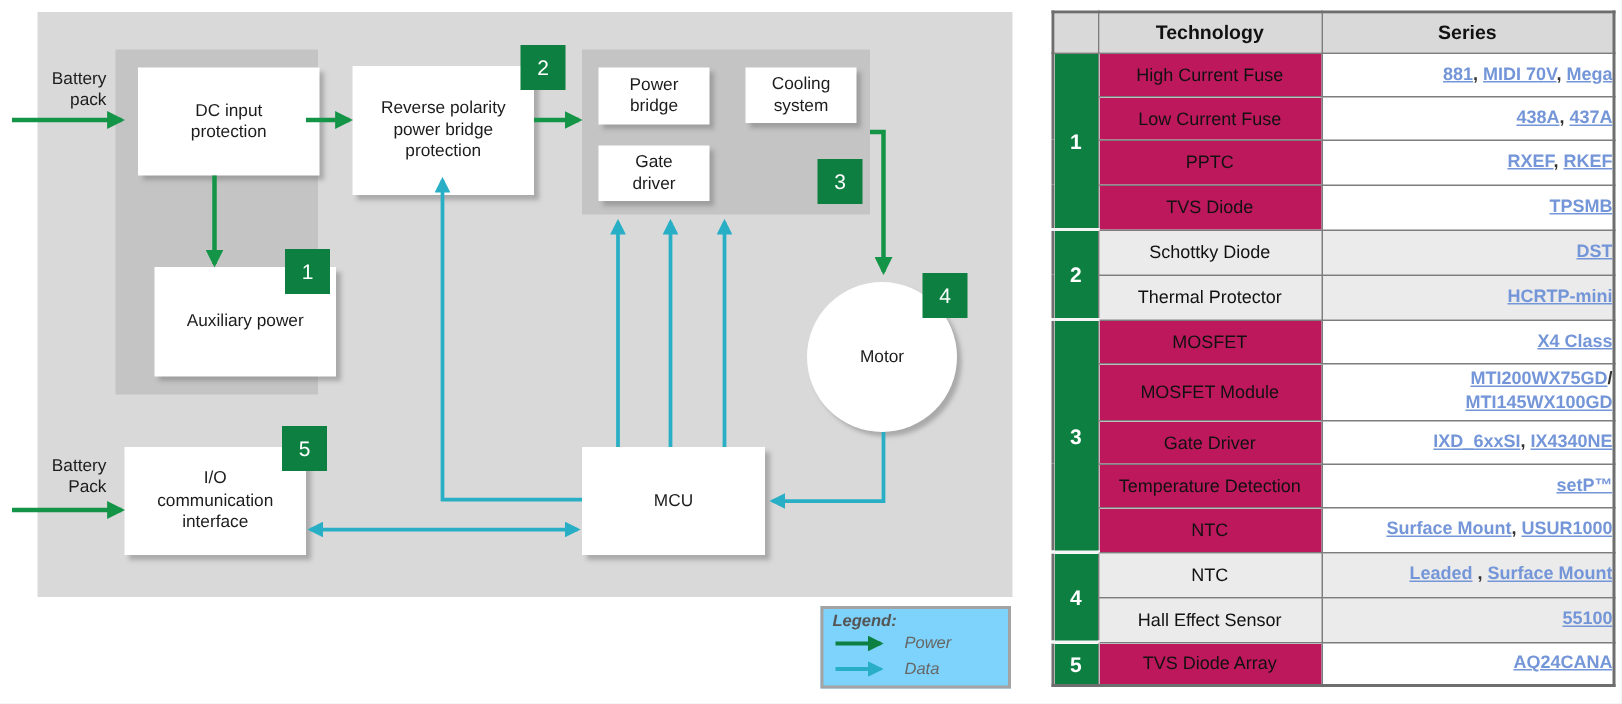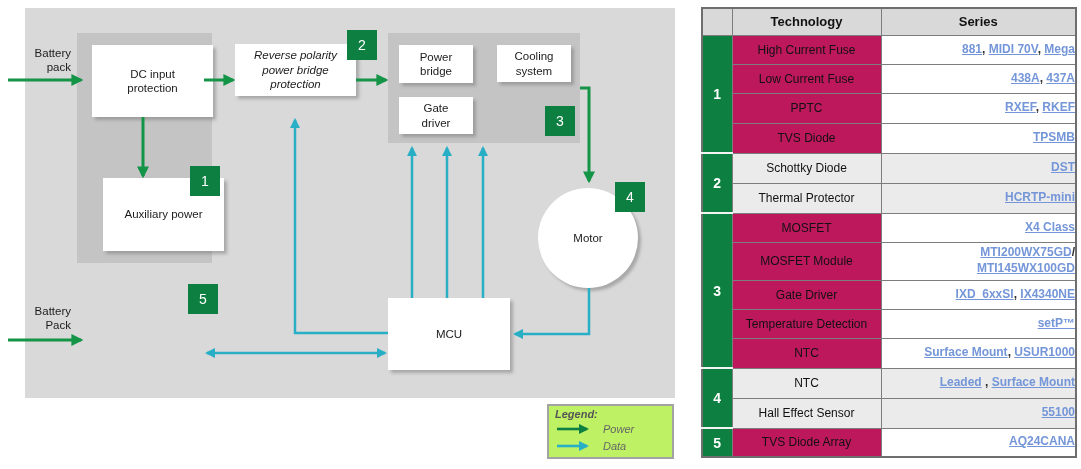--- a/index.html
+++ b/index.html
@@ -12,21 +12,21 @@
   .box{position:absolute;background:#ffffff;box-shadow:3px 3px 3px rgba(110,110,110,.45);
        display:flex;align-items:center;justify-content:center;text-align:center;
        font-size:11.5px;color:#1c1c1c;line-height:1.25;}
   .circle{border-radius:50%;}
   .badge{position:absolute;width:30px;height:30px;background:#0d8041;color:#ffffff;
          display:flex;align-items:center;justify-content:center;font-size:14px;z-index:4;}
   .blabel{position:absolute;width:54px;text-align:right;font-size:11.5px;color:#1c1c1c;line-height:1.25;}
   svg.overlay{position:absolute;left:0;top:0;pointer-events:none;z-index:3;}
 
   
-  .legend{position:absolute;left:547px;top:404px;width:127px;height:55px;background:#bef264;
+  .legend{position:absolute;left:547px;top:404px;width:127px;height:55px;background:#7dd3fc;
           border:2px solid #a3a3a3;box-sizing:border-box;padding:2px 6px;}
   .legend-title{font-size:11px;font-weight:bold;font-style:italic;color:#555;}
   .legend-row{display:flex;align-items:center;height:17px;}
   .legend-row .lab{font-size:11px;font-style:italic;color:#666;margin-left:6px;}
 
   
   table.ltable{position:absolute;left:701px;top:7px;width:374px;border-collapse:collapse;
                table-layout:fixed;border:2px solid #6e6e6e;}
   table.ltable td,table.ltable th{border:1px solid #7d7d7d;padding:0;vertical-align:middle;
                overflow:hidden;}
@@ -51,37 +51,40 @@
 
   <div class="blabel" style="left:17px;top:46px;">Battery pack</div>
   <div class="blabel" style="left:17px;top:304px;">Battery Pack</div>
 
   <div class="box" style="left:92px;top:45px;width:121px;height:72px;padding:0 20px;box-sizing:border-box;">
       <span>DC input protection</span>
     </div>
   <div class="box" style="left:83px;top:178px;width:121px;height:73px;margin-left:20px;">
       <span>Auxiliary power</span>
     </div>
-  <div class="box" style="left:235px;top:44px;width:121px;height:52px;padding:0 13px;box-sizing:border-box;font-style:italic;">
+  <div class="box" style="left:235px;top:44px;width:121px;height:86px;padding:0 13px;box-sizing:border-box;">
       <span>Reverse polarity power bridge protection</span>
     </div>
   <div class="box" style="left:399px;top:45px;width:74px;height:38px;padding:0 12px;box-sizing:border-box;">
       <span>Power bridge</span>
     </div>
   <div class="box" style="left:497px;top:45px;width:74px;height:37px;padding:0 10px;box-sizing:border-box;justify-content:center;">
       <span>Cooling system</span>
     </div>
   <div class="box" style="left:399px;top:97px;width:74px;height:37px;padding:0 18px;box-sizing:border-box;">
       <span>Gate driver</span>
     </div>
   <div class="box circle" style="left:538px;top:188px;width:100px;height:100px;">
       <span>Motor</span>
     </div>
   <div class="box" style="left:388px;top:298px;width:122px;height:72px;">
       <span>MCU</span>
+    </div>
+  <div class="box" style="left:83px;top:298px;width:121px;height:72px;padding:0 14px;box-sizing:border-box;">
+      <span>I/O communication interface</span>
     </div>
 
   <div class="badge" style="left:190px;top:166px;">1</div>
   <div class="badge" style="left:347px;top:30px;">2</div>
   <div class="badge" style="left:545px;top:106px;">3</div>
   <div class="badge" style="left:615px;top:182px;">4</div>
   <div class="badge" style="left:188px;top:284px;">5</div>
 
   <svg class="overlay" width="690" height="469" viewBox="0 0 690 469">
     <defs>

